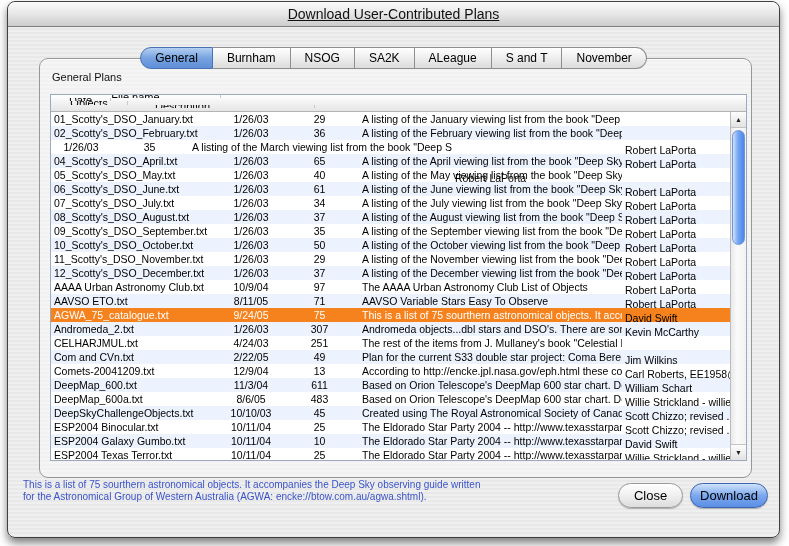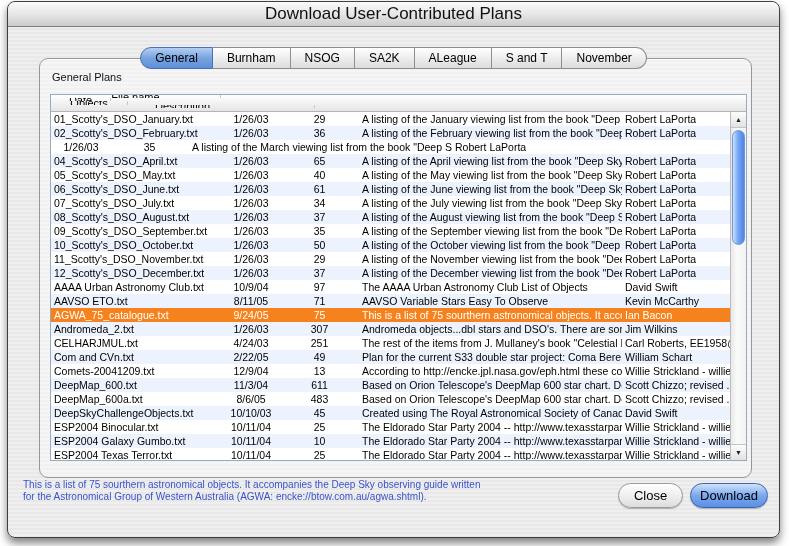--- a/index.html
+++ b/index.html
@@ -8,21 +8,21 @@
 
   .window { position:absolute; left:7px; top:1px; width:773px; height:537px;
     border:1px solid #3f3f3f; border-radius:8px;
     background:repeating-linear-gradient(180deg,#efefef 0 2px,#e8e8e8 2px 4px);
     box-shadow:0 5px 8px rgba(0,0,0,0.5); overflow:hidden; }
 
   .titlebar { position:absolute; left:0; top:0; right:0; height:25px;
     background:linear-gradient(#fafafa,#e9e9e9 45%,#cccccc);
     border-bottom:1px solid #7d7d7d; border-radius:7px 7px 0 0;
     display:flex; align-items:center; justify-content:center; }
-  .titlebar span { font-size:17px; color:#111; }
+  .titlebar span { font-size:14px; color:#111;text-decoration:underline; }
 
   .tabbar { position:absolute; left:0; right:0; top:45px; height:22px;
     display:flex; justify-content:center; z-index:3; }
   .tab { height:22px; padding:0 14px; display:flex; align-items:center;
     font-size:12px; color:#000; background:linear-gradient(#ffffff,#ececec 55%,#dcdcdc);
     border:1px solid #8e8e8e; border-left:none;text-align:right; }
   .tab:first-child { border-left:1px solid #8e8e8e; border-radius:11px 0 0 11px; }
   .tab:last-child { border-radius:0 11px 11px 0; }
   .tab.sel { background:linear-gradient(#b4d0f2,#78a3e0 50%,var(--tab-selected,#5f8fd8));
     border-color:#4a71b4; }
@@ -45,21 +45,21 @@
 
   .tbody { position:absolute; left:0; top:17px; right:16px; bottom:0; overflow:hidden; }
   .row { display:flex; height:14px; line-height:14px; font-size:10.5px; color:#000;
     background:#fff; white-space:nowrap; }
   .row.alt { background:var(--stripe,#EDF3FE); }
   .row.sel { background:var(--selection,#F6821E); color:#fff; }
   .cell { overflow:hidden; height:14px; }
   .cell.c-file { padding-left:3px; } 
   .cell.c-date,.cell.c-obj { text-align:center; }
   .cell.c-desc { padding-left:4px; }
-  .cell.c-auth { padding-left:3px; }
+  .cell.c-auth { padding-left:3px;margin-top:31px; }
 
   .scrollbar { position:absolute; top:17px; right:0; bottom:0; width:16px;
     background:linear-gradient(90deg,#e9e9e9,#fafafa 40%,#f2f2f2);
     border-left:1px solid #bcbcbc; }
   .sb-btn { position:absolute; left:0; width:15px; height:16px; display:flex;
     align-items:center; justify-content:center; font-size:7px; color:#222;
     background:linear-gradient(#fdfdfd,#e2e2e2); }
   .sb-btn.up { top:0; border-bottom:1px solid #c4c4c4; }
   .sb-btn.down { bottom:0; border-top:1px solid #c4c4c4; }
   .sb-thumb { position:absolute; left:1px; top:18px; width:13px; height:115px;

